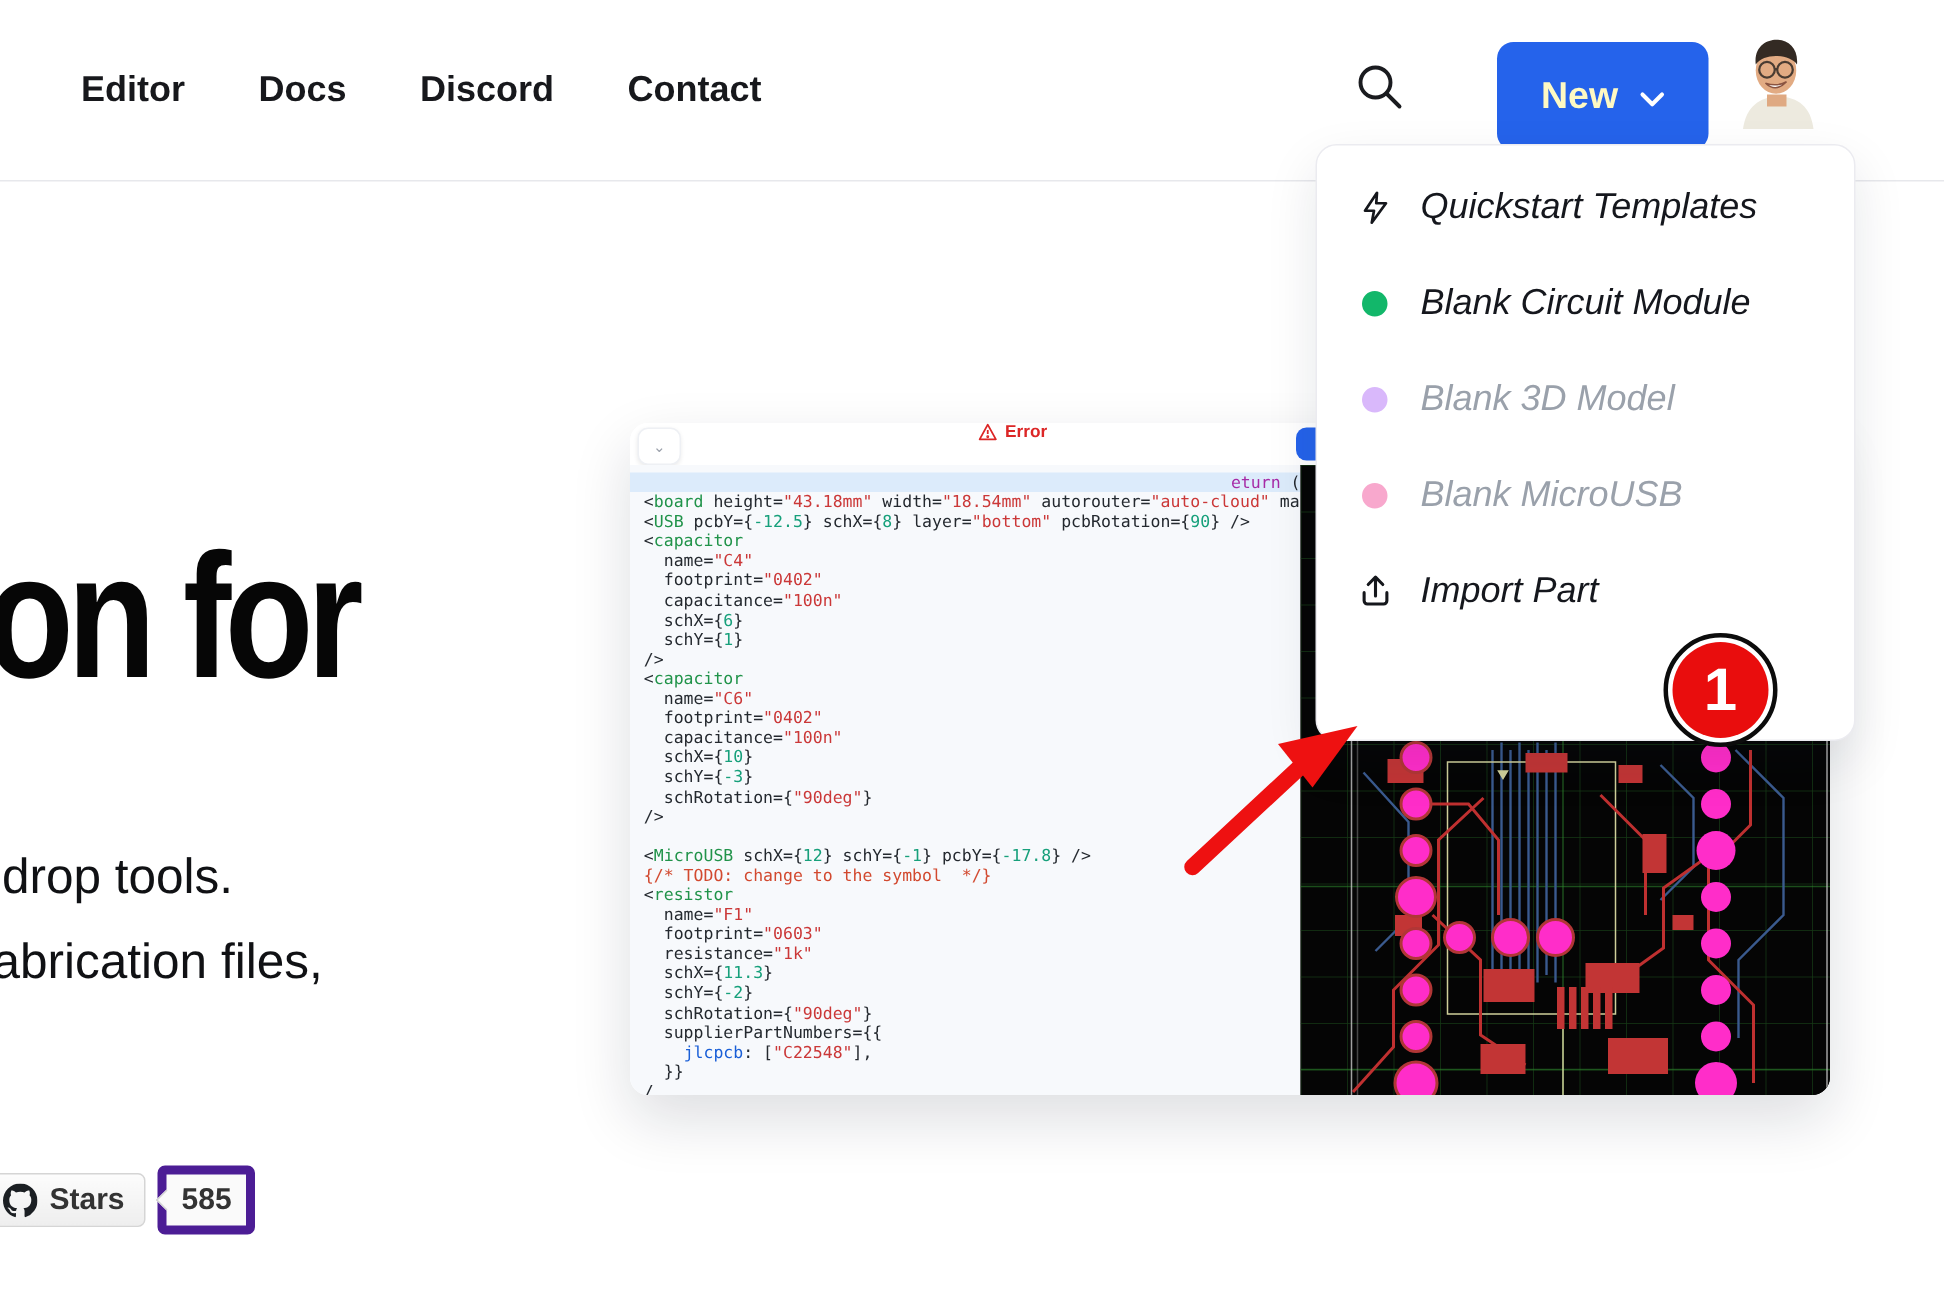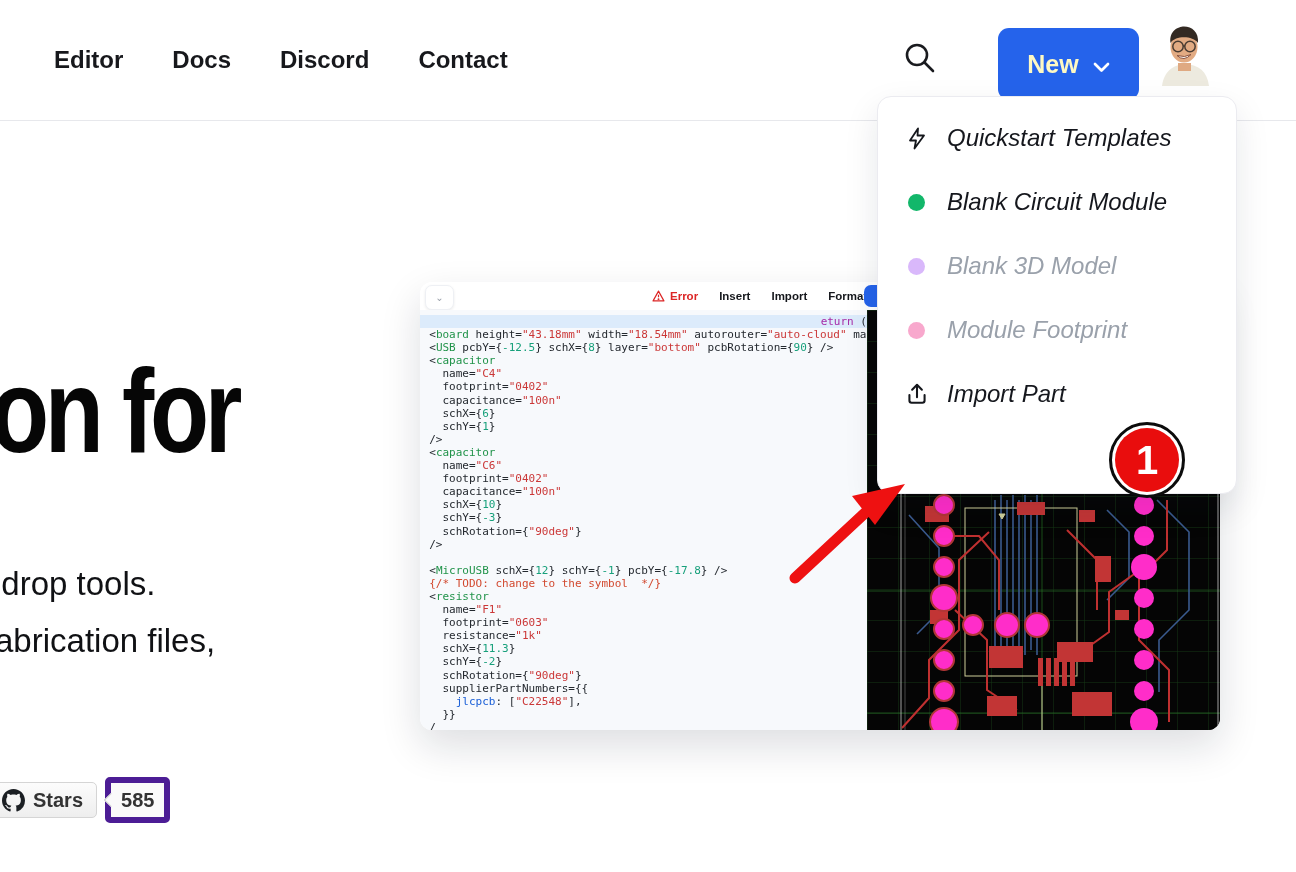--- a/index.html
+++ b/index.html
@@ -46,21 +46,21 @@
   .shot{
     position:absolute;left:420px;top:282px;width:800px;height:448px;border-radius:12px;
     overflow:hidden;background:#fff;box-shadow:0 16px 40px rgba(15,20,40,.14);z-index:10;
   }
   .shot-toolbar{position:absolute;left:0;top:0;right:0;height:28px;background:#fff;border-bottom:1px solid #e8eaef;}
   .mini-tab{
     position:absolute;left:5px;top:3px;width:27px;height:23px;background:#fff;border:1px solid #eef0f4;
     border-radius:7px;box-shadow:0 1px 3px rgba(0,0,0,.08);display:flex;align-items:center;justify-content:center;
     color:#9aa0aa;font-size:10px;cursor:pointer;
   }
-  .tb-items{position:absolute;left:232px;top:0;height:28px;display:flex;align-items:center;gap:21px;}
+  .tb-items{position:absolute;left:232px;top:0;height:28px;display:flex;align-items:center;gap:21px;flex-direction:column;}
   .tb-item{display:flex;align-items:center;gap:5px;font-size:11.5px;font-weight:700;color:#15171c;cursor:pointer;white-space:nowrap;}
   .run-pill{position:absolute;left:444px;top:3px;width:28px;height:22px;border-radius:7px;background:#2563eb;cursor:pointer;}
   .code-pane{position:absolute;left:0;top:28px;width:447px;bottom:0;background:#f7f9fc;overflow:hidden;}
   .code-pane pre{margin:0 0 0 -4px;padding:5px 0 0 0;font-family:"DejaVu Sans Mono",monospace;font-size:11px;line-height:13.1px;}
   .line{height:13.1px;white-space:pre;}
   .line.hl{background:#dcebfb;text-align:right;}
   .tok-pl{color:#24292f}.tok-kw{color:#a62aa6}.tok-tag{color:#21934a}
   .tok-str{color:#cb3838}.tok-num{color:#17a07b}.tok-cmt{color:#d2492f}.tok-prop{color:#1a5fd7}
   .pcb-pane{position:absolute;left:447px;top:28px;right:0;bottom:0;background:#050505;}
   
@@ -284,21 +284,21 @@
     <div class="menu-item disabled">
       <span class="mi-icon">
         <span class="dot" style="background: rgb(217, 184, 251);"></span>
       </span>
       <span>Blank 3D Model</span>
     </div>
     <div class="menu-item disabled">
       <span class="mi-icon">
         <span class="dot" style="background: rgb(248, 168, 205);"></span>
       </span>
-      <span>Module Footprint</span>
+      <span>Blank MicroUSB</span>
     </div>
     <div class="menu-item">
       <span class="mi-icon">
         <svg width="26" height="26" viewBox="0 0 24 24" fill="none" stroke="#15171c" stroke-width="1.9" stroke-linecap="round" stroke-linejoin="round">
           <path d="M12 15 V4"></path>
           <path d="M7.5 8 L12 3.5 L16.5 8"></path>
           <path d="M5 13 v5 a2 2 0 0 0 2 2 h10 a2 2 0 0 0 2 -2 v-5"></path>
         </svg>
       </span>
       <span>Import Part</span>

